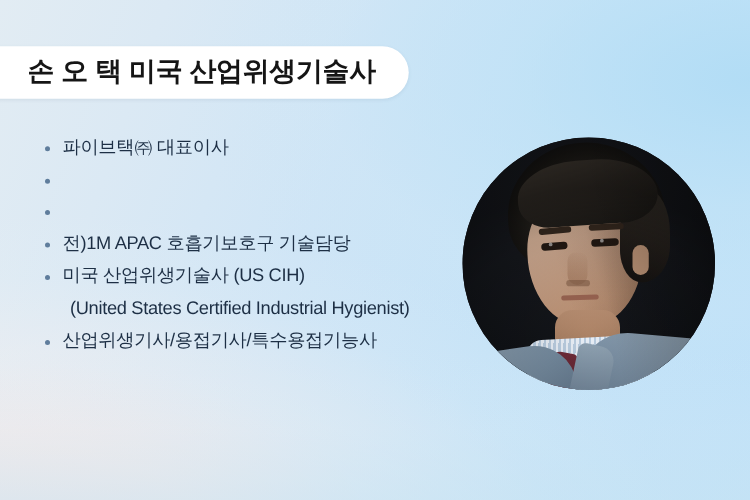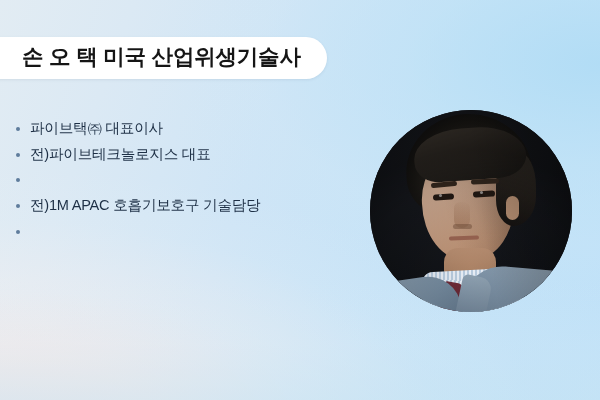--- a/index.html
+++ b/index.html
@@ -83,24 +83,23 @@
     font-weight: bold;
     color: #151515;
     letter-spacing: -0.2px;
     white-space: nowrap;
     line-height: 1;
   }
 
   
   .bullet-list {
     position: absolute;
-    left: 16px;
+    left: 36px;
     top: 106px;
     width: 360px;
-    margin-top: 10px;
   }
   .bullet-row {
     display: flex;
     align-items: flex-start;
     height: 25.8px;
   }
   .bullet-dot {
     flex: 0 0 auto;
     width: 14px;
     display: flex;
@@ -349,37 +348,47 @@
       <div class="bullet-row">
         <span class="bullet-dot">
           <i></i>
         </span>
         <span class="bullet-label">파이브택㈜ 대표이사</span>
       </div>
       <div class="bullet-row">
         <span class="bullet-dot">
           <i></i>
         </span>
-        <span class="bullet-label">전)파이브테크놀로지스 대표</span>
       </div>
       <div class="bullet-row">
         <span class="bullet-dot">
           <i></i>
         </span>
       </div>
       <div class="bullet-row">
         <span class="bullet-dot">
           <i></i>
         </span>
         <span class="bullet-label">전)1M APAC 호흡기보호구 기술담당</span>
       </div>
       <div class="bullet-row">
         <span class="bullet-dot">
           <i></i>
         </span>
+        <span class="bullet-label">미국 산업위생기술사 (US CIH)</span>
+      </div>
+      <div class="bullet-row cont">
+        <span class="bullet-dot"></span>
+        <span class="bullet-label">(United States Certified Industrial Hygienist)</span>
+      </div>
+      <div class="bullet-row">
+        <span class="bullet-dot">
+          <i></i>
+        </span>
+        <span class="bullet-label">산업위생기사/용접기사/특수용접기능사</span>
       </div>
     </div>
 
   <div class="portrait">
     <div class="portrait-inner">
       <div class="p-hair"></div>
       <div class="p-face"></div>
       <div class="p-face-shade"></div>
       <div class="p-sidehair"></div>
       <div class="p-fringe"></div>

